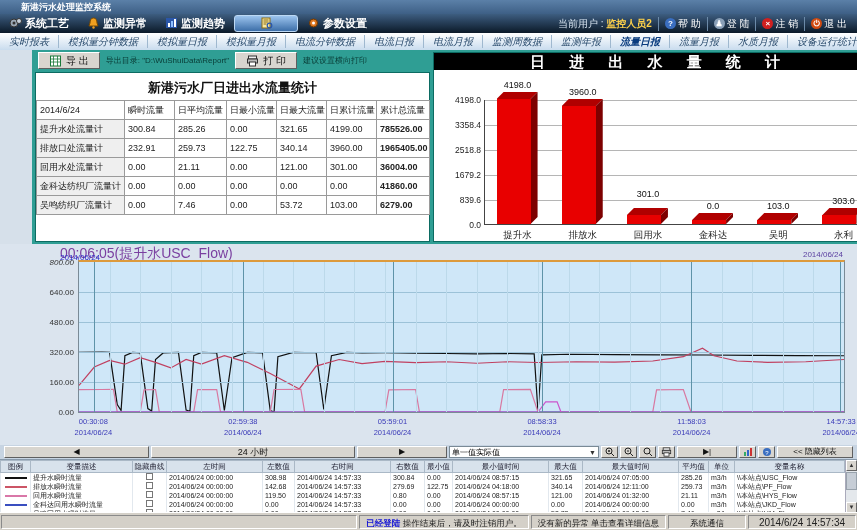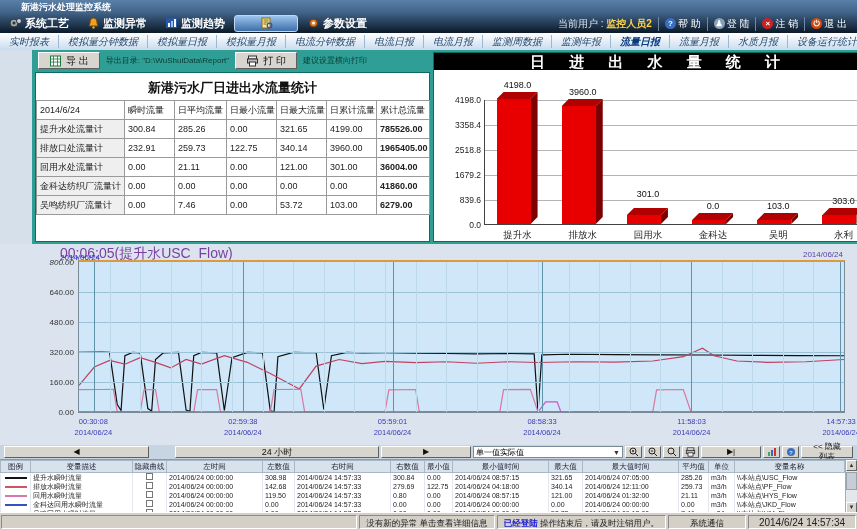--- a/index.html
+++ b/index.html
@@ -79,21 +79,21 @@
   .t-vgrid.major { background:#5f93a8; }
   .t-ytick { position:absolute; right:calc(100% + 5px); transform:translateY(-50%); font-size:8px; color:#333; }
   #trend-svg { position:absolute; left:0; top:0; width:100%; height:100%; }
   .t-xlab { position:absolute; top:172px; transform:translateX(-50%); text-align:center; font-size:7.5px; color:#3a3ab8; line-height:11px; white-space:nowrap; }
 
   
   #navrow { position:absolute; left:0; top:445px; width:857px; height:14px; background:#c7d4e2;
     display:flex; align-items:center; gap:2px; padding:0 4px; }
   .nav-btn { height:12px; font-size:8px; line-height:10px; }
   #nav-prev { width:145px; justify-content:center; }
-  #nav-range { width:204px; justify-content:center; font-size:9px;margin-left:24px; }
+  #nav-range { width:204px; justify-content:center; font-size:9px; }
   #nav-next { width:90px; justify-content:center; }
   #mode-select { width:150px; height:12px; background:#fff; border:1px solid #7a8a96; font-size:8px;
     display:flex; align-items:center; justify-content:space-between; padding:0 2px; cursor:pointer; }
   .ico-btn { width:17px; height:12px; padding:0 2px; justify-content:center; }
   #hide-list { flex:1; justify-content:center; font-size:8px; }
 
   
   #btwrap { position:absolute; left:0; top:459px; width:857px; height:53px; background:#fff; border-top:1px solid #8899aa; }
   #btable { border-collapse:collapse; table-layout:fixed; }
   #btable th { background:#d8e2ec; font-weight:normal; font-size:7.5px; color:#223; height:12px;
@@ -563,22 +563,22 @@
       </table>
     <div id="vscroll">
       <div class="sc-btn" style="top:0;">▲</div>
       <div id="sc-thumb"></div>
       <div class="sc-btn" style="bottom:0;">▼</div>
     </div>
   </div>
 
   <div id="statusbar">
     <span class="st-seg" id="st-fill"></span>
-    <span class="st-seg">没有新的异常 单击查看详细信息</span>
     <span class="st-seg" id="st-login">
       <b>已经登陆</b>
       <span>操作结束后，请及时注销用户。</span>
     </span>
+    <span class="st-seg">没有新的异常 单击查看详细信息</span>
     <span class="st-seg" style="width:78px;text-align:center;">系统通信</span>
     <span class="st-seg" id="st-time">2014/6/24 14:57:34</span>
   </div>
 
 </div>
 
 </body></html>

